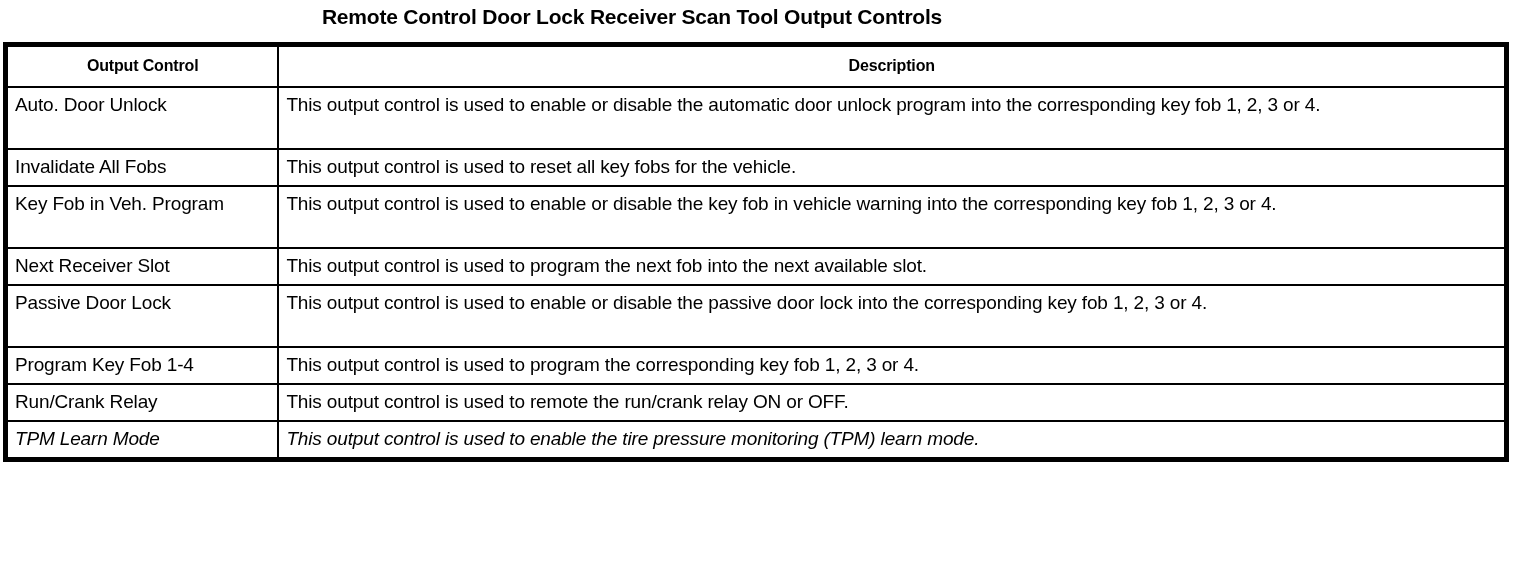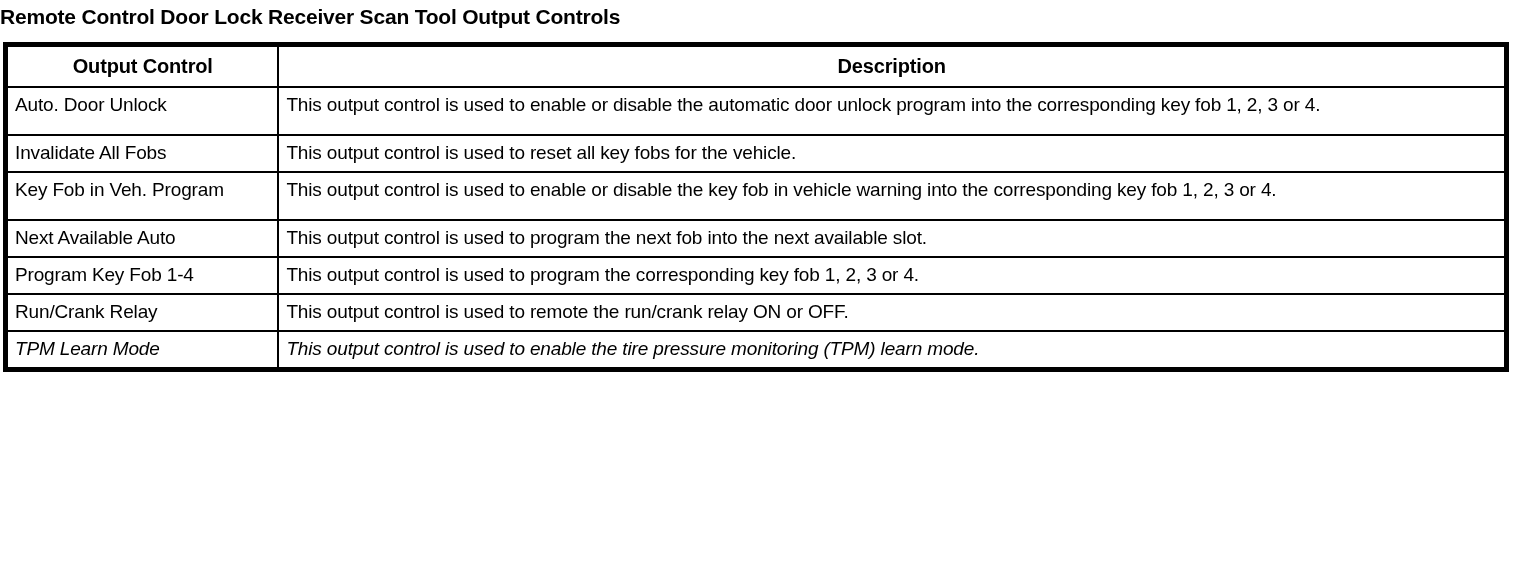--- a/index.html
+++ b/index.html
@@ -15,21 +15,21 @@
     overflow: hidden;
   }
   .page {
     position: relative;
     width: 1520px;
     height: 566px;
     box-sizing: border-box;
   }
   .doc-title {
     width: 1264px;
-    text-align: left;
+    text-align: center;
     font-size: 21px;
     font-weight: bold;
     letter-spacing: -0.2px;
     line-height: 26px;
     padding-top: 4px;
     box-sizing: border-box;
     white-space: nowrap;
   }
   .table-wrap {
     position: absolute;
@@ -61,37 +61,37 @@
     letter-spacing: -0.15px;
     box-sizing: border-box;
   }
   table.spec th:last-child,
   table.spec td:last-child {
     border-right: 0;
   }
   table.spec thead th {
     font-weight: bold;
     text-align: center;
-    font-size: 20px;
+    font-size: 16px;
     padding-top: 6px;
     padding-bottom: 7px;
     border-top: 0;
   }
   table.spec tbody tr:last-child td {
     border-bottom: 0;
     font-style: italic;
   }
   td.ctrl {
     text-align: left;
     white-space: normal;
   }
   td.desc {
     text-align: left;
   }
-  .r-tall td { height: 48px; }
+  .r-tall td { height: 62px; }
   .r-short td { height: 24px; }
 </style>
 </head>
 <body>
 
 <div class="page">
 
   <div class="doc-title">Remote Control Door Lock Receiver Scan Tool Output Controls</div>
 
   <div class="table-wrap">
@@ -113,22 +113,26 @@
           </tr>
           <tr class="r-short">
             <td class="ctrl">Invalidate All Fobs</td>
             <td class="desc">This output control is used to reset all key fobs for the vehicle.</td>
           </tr>
           <tr class="r-tall">
             <td class="ctrl">Key Fob in Veh. Program</td>
             <td class="desc">This output control is used to enable or disable the key fob in vehicle warning into the corresponding key fob 1, 2, 3 or 4.</td>
           </tr>
           <tr class="r-short">
-            <td class="ctrl">Next Available Auto</td>
+            <td class="ctrl">Next Receiver Slot</td>
             <td class="desc">This output control is used to program the next fob into the next available slot.</td>
+          </tr>
+          <tr class="r-tall">
+            <td class="ctrl">Passive Door Lock</td>
+            <td class="desc">This output control is used to enable or disable the passive door lock into the corresponding key fob 1, 2, 3 or 4.</td>
           </tr>
           <tr class="r-short">
             <td class="ctrl">Program Key Fob 1-4</td>
             <td class="desc">This output control is used to program the corresponding key fob 1, 2, 3 or 4.</td>
           </tr>
           <tr class="r-short">
             <td class="ctrl">Run/Crank Relay</td>
             <td class="desc">This output control is used to remote the run/crank relay ON or OFF.</td>
           </tr>
           <tr class="r-short">

